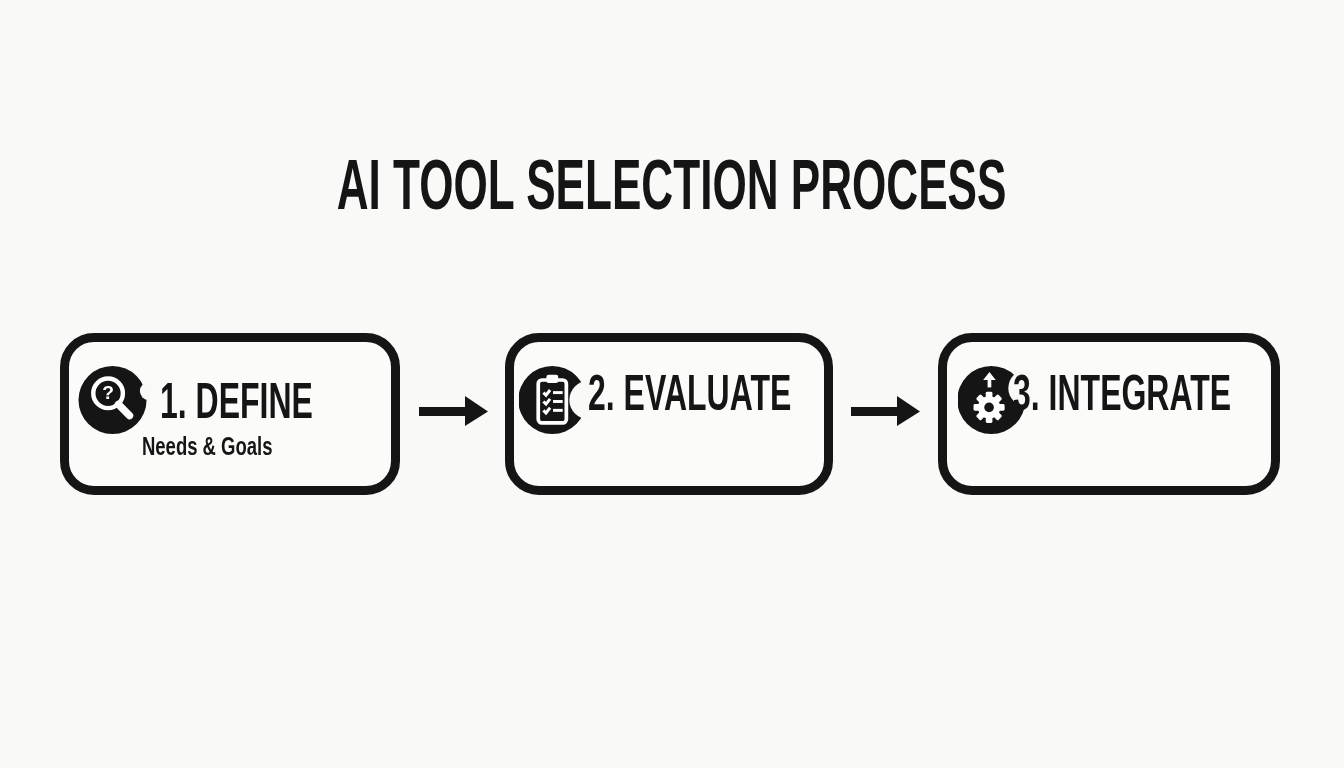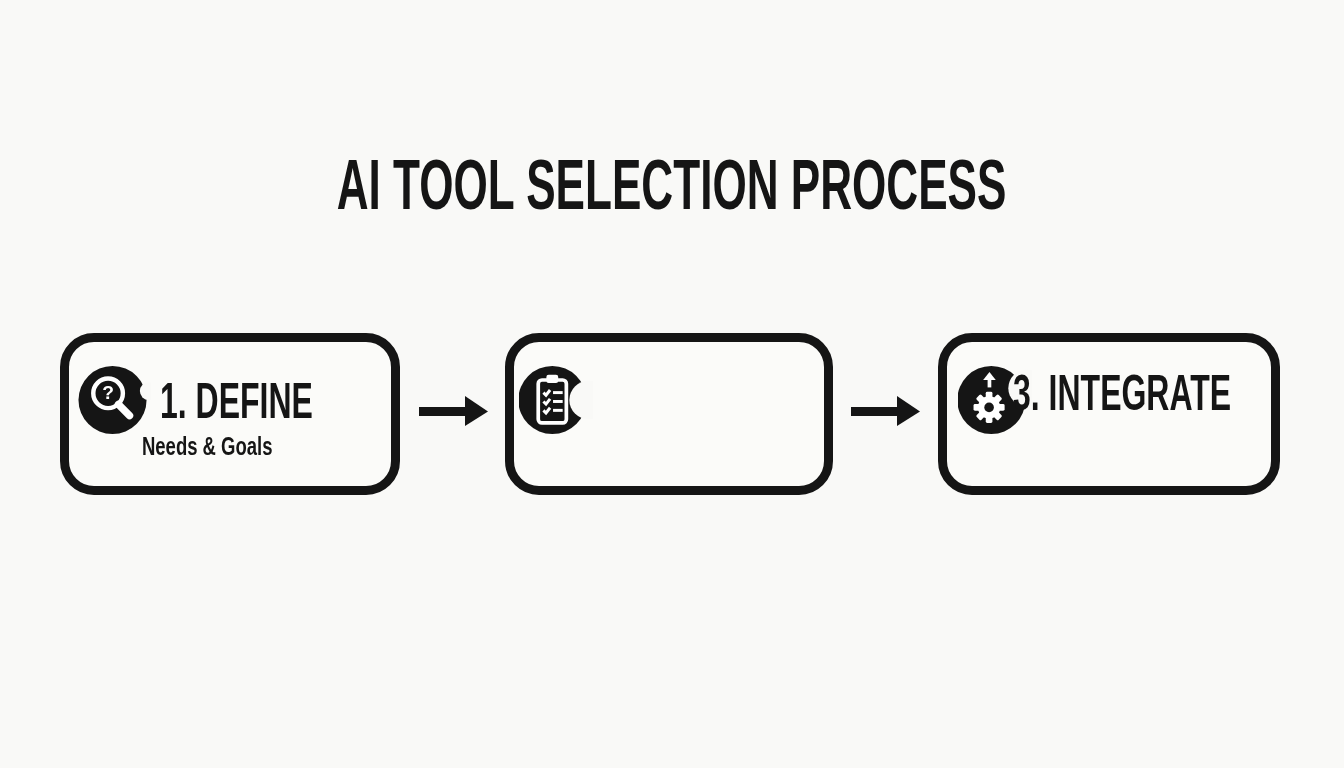--- a/index.html
+++ b/index.html
@@ -120,20 +120,23 @@
         <rect x="26" y="23" width="38" height="58" rx="5" fill="#151515" stroke="#ffffff" stroke-width="5"></rect>
         <rect x="37" y="16" width="16" height="11" rx="3" fill="#ffffff"></rect>
         <polyline points="33,40 36.5,43.5 42,36.5" stroke="#ffffff" stroke-width="4" fill="none"></polyline>
         <rect x="46" y="38" width="13" height="4" fill="#ffffff"></rect>
         <polyline points="33,52 36.5,55.5 42,48.5" stroke="#ffffff" stroke-width="4" fill="none"></polyline>
         <rect x="46" y="50" width="13" height="4" fill="#ffffff"></rect>
         <polyline points="33,64 36.5,67.5 42,60.5" stroke="#ffffff" stroke-width="4" fill="none"></polyline>
         <rect x="46" y="62" width="13" height="4" fill="#ffffff"></rect>
       </svg>
     </span>
+    <div class="heading-row" style="left:74px;top:26px;">
+      <span class="cond">2. EVALUATE</span>
+    </div>
   </section>
 
   <span class="flow-arrow" style="left:849px;">
     <svg viewBox="0 0 72 34">
       <rect x="2" y="13" width="50" height="9" fill="#151515"></rect>
       <polygon points="48,2 48,32 71,17.5" fill="#151515"></polygon>
     </svg>
   </span>
 
   <section class="step-box" style="left:938px;width:342px;">

